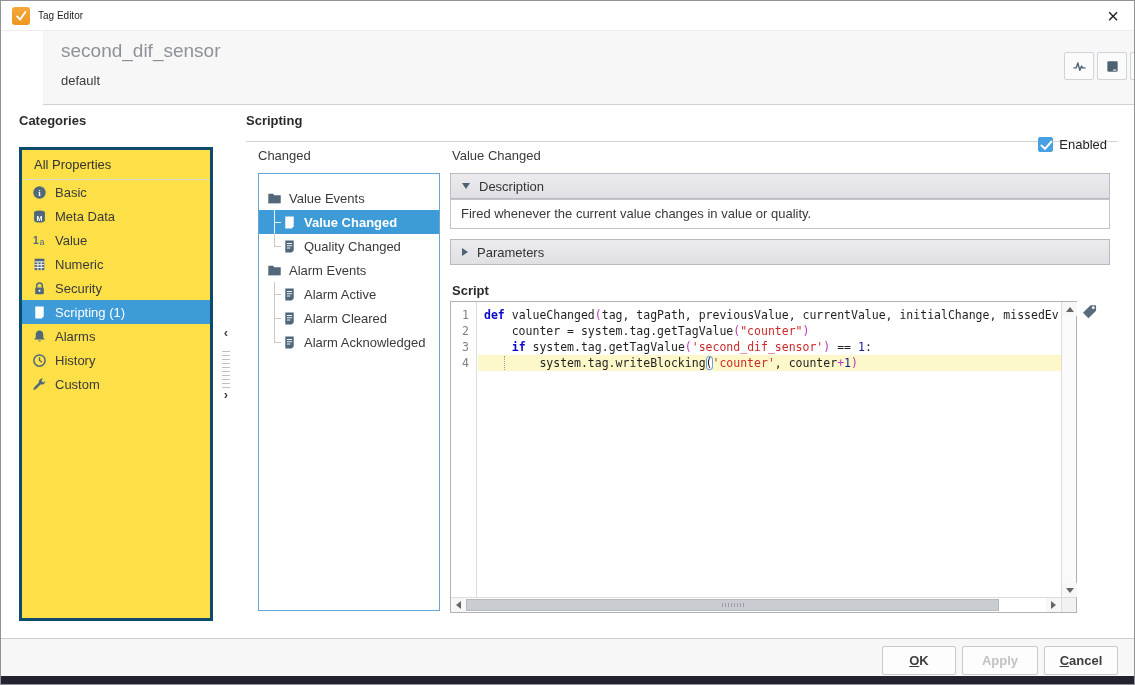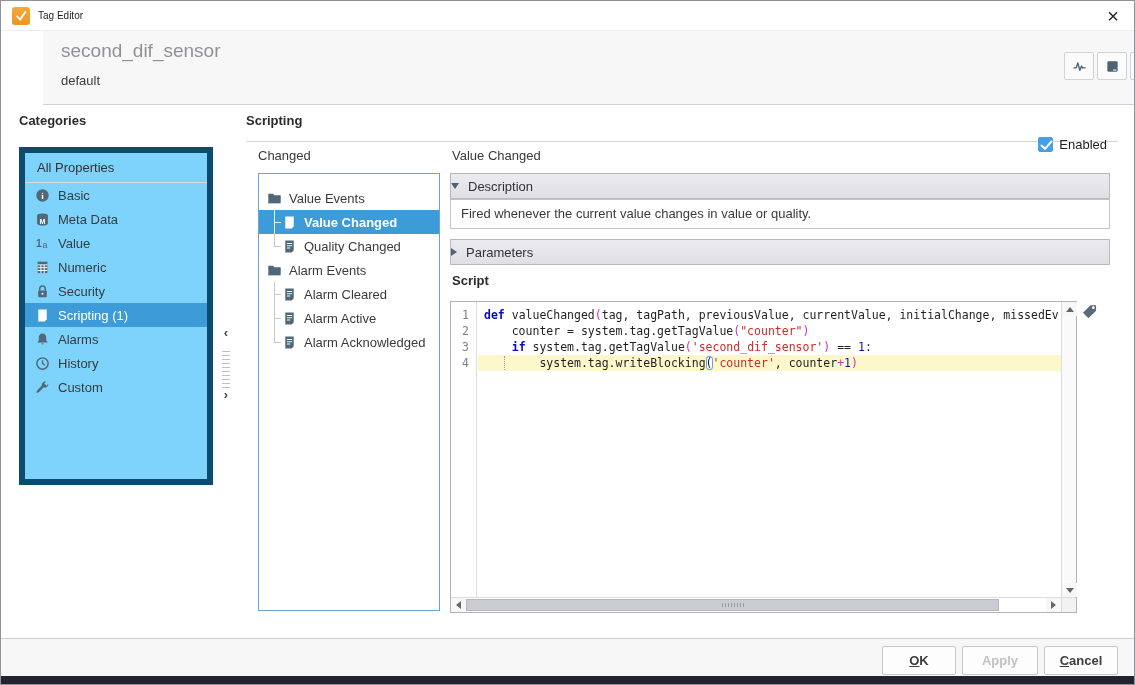--- a/index.html
+++ b/index.html
@@ -23,21 +23,21 @@
   #tag-provider { position:absolute; left:18px; top:42px; font-size:13px; color:#3b3b3b; }
   #header-buttons { position:absolute; right:16px; top:21px; display:flex; gap:3px; }
   .hbtn { width:30px; height:28px; background:#fbfbfc; border:1px solid #d0d3d7; border-radius:2px;
     display:flex; align-items:center; justify-content:center; color:#4d6373; cursor:pointer; }
   .hbtn svg { width:16px; height:16px; }
   
   .panel-heading { position:absolute; font-size:13px; font-weight:bold; color:#2b2b2b; }
   #scripting-rule { position:absolute; left:245px; top:140px; width:872px; height:1px; background:#d4d4d4; }
   .sub-label { position:absolute; font-size:13px; color:#3a3a3a; }
   
-  #cat-list { position:absolute; left:18px; top:146px; width:194px; height:338px; background:#7dd3fc; border:6px solid #0c4a6e; }
+  #cat-list { position:absolute; left:18px; top:146px; width:194px; height:474px; background:#fde047; border:3px solid #0c4a6e; }
   #cat-allprops { height:30px; line-height:29px; padding-left:12px; font-size:13px; color:#333; border-bottom:1px solid #d9d9d9; cursor:pointer; }
   .cat-row { height:24px; display:flex; align-items:center; padding-left:10px; gap:8px; font-size:13px; color:#50687a; cursor:pointer; }
   .cat-row .lbl { color:#3a3a3a; }
   .cat-row.selected { background:#3d9bd7; color:#fff; }
   .cat-row.selected .lbl { color:#fff; }
   .icn { width:15px; height:15px; display:inline-flex; }
   .icn svg { width:15px; height:15px; }
   
   .split-chev { position:absolute; width:14px; height:16px; font-size:13px; font-weight:bold; color:#444;
     text-align:center; line-height:15px; cursor:pointer; }
@@ -54,21 +54,21 @@
   .conn.last::before { bottom:12px; }
   .conn::after { content:""; position:absolute; left:5px; top:12px; width:7px; border-top:1px solid #c9c9c9; }
   .tree-row.selected .conn::before, .tree-row.selected .conn::after { border-color:#eaf4fb; }
   
   #enabled-wrap { position:absolute; right:27px; top:136px; display:flex; align-items:center; gap:6px; font-size:13px; color:#222; }
   #enabled-box { width:15px; height:15px; border:1px solid #8ab6dd; border-radius:2px; background:#fff; position:relative; cursor:pointer; }
   #enabled-box.checked { background:#47a0e2; border-color:#47a0e2; }
   #enabled-box svg { position:absolute; left:1px; top:2px; }
   .collapse-hdr { position:absolute; left:449px; width:660px; height:26px;
     background:linear-gradient(#ececef,#dfdfe4); border:1px solid #b9b9c1;
-    display:flex; align-items:center; gap:9px; font-size:13px; color:#333; cursor:pointer; }
+    display:flex; align-items:center; padding-left:11px; gap:9px; font-size:13px; color:#333; cursor:pointer; }
   .tri-down { width:0; height:0; border-left:4.5px solid transparent; border-right:4.5px solid transparent; border-top:6px solid #4d6373; }
   .tri-right { width:0; height:0; border-top:4.5px solid transparent; border-bottom:4.5px solid transparent; border-left:6px solid #4d6373; }
   #desc-body { position:absolute; left:449px; top:198px; width:660px; height:30px; background:#fff; border:1px solid #c3c3c9;
     font-size:13px; color:#3a3a3a; line-height:28px; padding-left:10px; }
   
   #editor { position:absolute; left:449px; top:300px; width:627px; height:312px; border:1px solid #b2b2b6; background:#fff; }
   #gutter { position:absolute; left:0; top:0; bottom:15px; width:26px; border-right:1px solid #dcdcdc; padding-top:5px;
     font-family:"DejaVu Sans Mono", monospace; font-size:11.5px; line-height:16px; color:#808080; text-align:right; }
   #gutter .ln { padding-right:7px; }
   #codearea { position:absolute; left:27px; top:0; right:15px; bottom:15px; overflow:hidden; padding-top:5px;
@@ -299,33 +299,33 @@
       <div class="tree-row">
         <span class="conn"></span>
         <span class="icn">
           <svg viewBox="0 0 16 16">
             <path d="M3.5 1.6h9v10.6l-2.2 2.2H3.5z" fill="currentColor"></path>
             <g stroke="#fff" stroke-width="1">
               <path d="M5.2 4.8h5.6M5.2 7.2h5.6M5.2 9.6h3.6"></path>
             </g>
           </svg>
         </span>
-        <span class="lbl">Alarm Cleared</span>
+        <span class="lbl">Alarm Active</span>
       </div>
       <div class="tree-row">
         <span class="conn"></span>
         <span class="icn">
           <svg viewBox="0 0 16 16">
             <path d="M3.5 1.6h9v10.6l-2.2 2.2H3.5z" fill="currentColor"></path>
             <g stroke="#fff" stroke-width="1">
               <path d="M5.2 4.8h5.6M5.2 7.2h5.6M5.2 9.6h3.6"></path>
             </g>
           </svg>
         </span>
-        <span class="lbl">Alarm Active</span>
+        <span class="lbl">Alarm Cleared</span>
       </div>
       <div class="tree-row">
         <span class="conn last"></span>
         <span class="icn">
           <svg viewBox="0 0 16 16">
             <path d="M3.5 1.6h9v10.6l-2.2 2.2H3.5z" fill="currentColor"></path>
             <g stroke="#fff" stroke-width="1">
               <path d="M5.2 4.8h5.6M5.2 7.2h5.6M5.2 9.6h3.6"></path>
             </g>
           </svg>
@@ -348,21 +348,21 @@
     <span class="tri-down"></span>
     <span>Description</span>
   </div>
   <div id="desc-body">Fired whenever the current value changes in value or quality.</div>
 
   <div class="collapse-hdr" style="top:238px;">
     <span class="tri-right"></span>
     <span>Parameters</span>
   </div>
 
-  <div class="panel-heading" style="left:451px; top:272px;">Script</div>
+  <div class="panel-heading" style="left:451px; top:282px;">Script</div>
 
   <div id="editor">
     <div id="gutter">
         <div class="ln">1</div>
         <div class="ln">2</div>
         <div class="ln">3</div>
         <div class="ln">4</div>
       </div>
     <div id="codearea">
         <div class="cl"><span class="tk-kw">def</span><span class="tk-pl"> valueChanged</span><span class="tk-par">(</span><span class="tk-pl">tag, tagPath, previousValue, currentValue, initialChange, missedEv</span></div>

